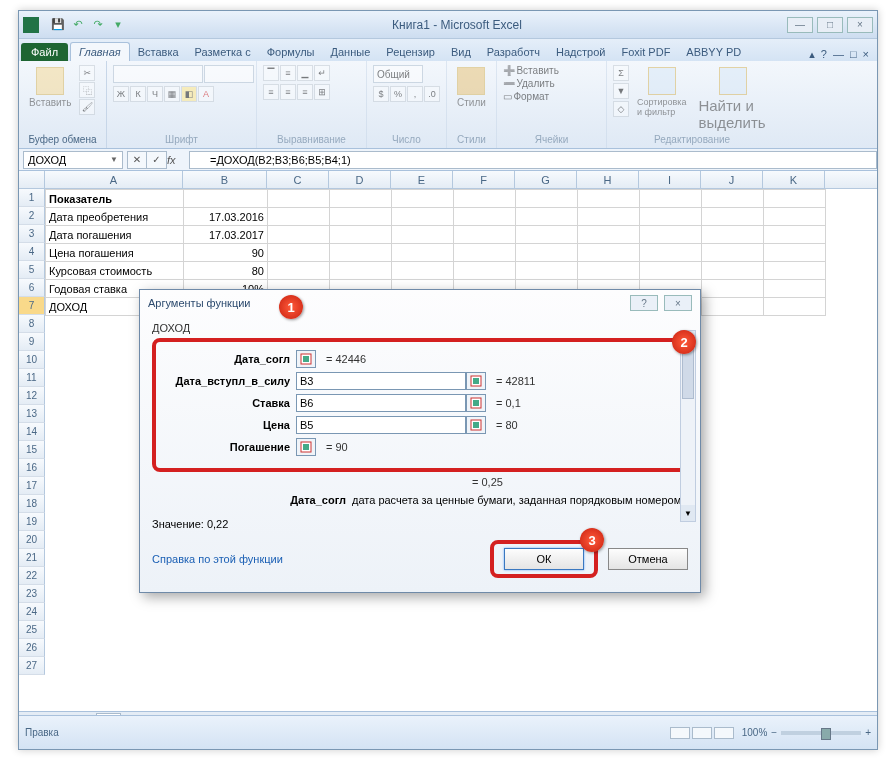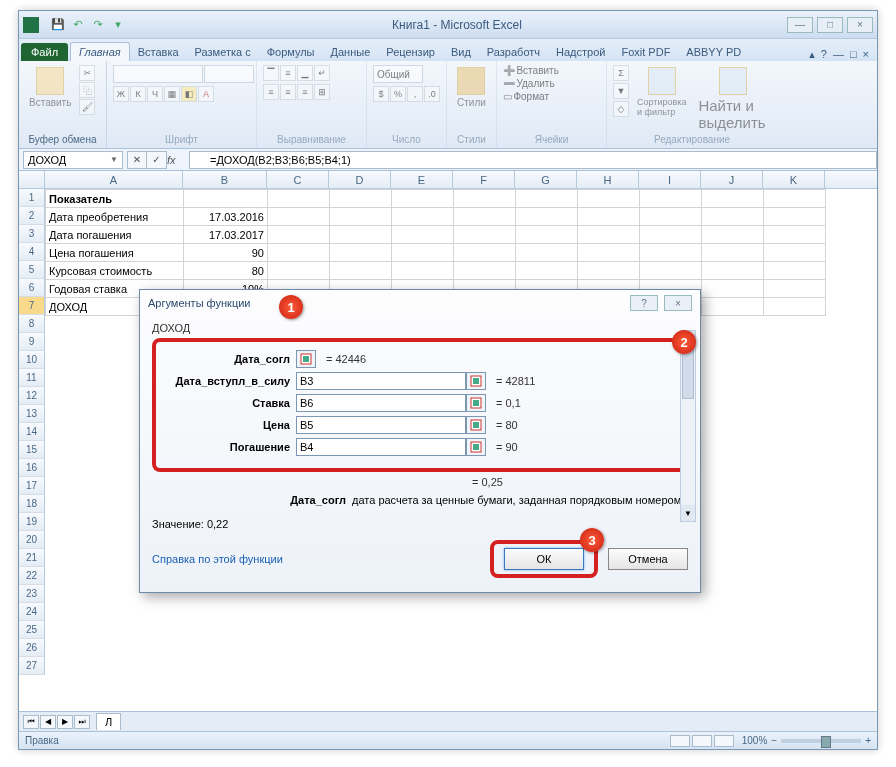--- a/index.html
+++ b/index.html
@@ -60,21 +60,21 @@
 .cells td { border:1px solid #d4d4d4; height:18px; padding:0 3px; vertical-align:middle; white-space:nowrap;}
 .cells td.cA{width:138px;} .cells td.cB{width:84px; text-align:right;} .cells td.cR{width:62px;}
 .cells td.bold{font-weight:bold; text-align:left;}
 .cells td.left{text-align:left;}
 .activecell { position:absolute; border:3px solid #d42020; background:#fff; font-size:11px; display:flex; align-items:center; padding:0 3px; font-weight:bold;}
 
 .sheet-tabs { position:absolute; bottom:18px; left:0; right:0; height:20px; background:#e4ecf5; border-top:1px solid #a9c1dc; display:flex; align-items:center; font-size:11px; padding:0 4px;}
 .sheet-tabs .nav{display:flex; gap:1px; margin-right:6px;}
 .sheet-tabs .nav span{width:16px; height:14px; border:1px solid #abc; background:#f4f8fc; display:flex; align-items:center; justify-content:center; font-size:8px;}
 .sheet-tabs .stab{padding:2px 8px; background:#fff; border:1px solid #abc; border-bottom:none;}
-.statusbar { position:absolute; bottom:0; left:0; right:0; height:18px; background:linear-gradient(#eaf2fb,#d4e3f4); border-top:1px solid #a9c1dc; display:flex; align-items:center; font-size:10px; padding:0 6px; color:#4a6886;}
+.statusbar { position:absolute; bottom:0; left:0; right:0; height:34px; background:linear-gradient(#eaf2fb,#d4e3f4); border-top:1px solid #a9c1dc; display:flex; align-items:center; font-size:10px; padding:0 6px; color:#4a6886;}
 .statusbar .views{margin-left:auto; display:flex; gap:2px; align-items:center;}
 .statusbar .views span{width:20px; height:12px; border:1px solid #abc; background:#f4f8fc;}
 .statusbar .zoom{display:flex; align-items:center; gap:4px; margin-left:8px;}
 .statusbar .slider{width:80px; height:4px; background:#c0d0e0; position:relative;}
 .statusbar .slider::after{content:""; position:absolute; left:50%; top:-3px; width:8px; height:10px; background:#8aa; border:1px solid #678;}
 
 
 .dialog { position:absolute; left:120px; top:278px; width:562px; background:linear-gradient(#fdfdfe,#edf2f8); border:1px solid #6f8aa8; box-shadow:4px 4px 12px rgba(0,0,0,0.35); font-size:11px;}
 .dialog .dtitle { height:26px; display:flex; align-items:center; padding:0 8px; color:#2c4a6e;}
 .dialog .dtitle .dbtns{margin-left:auto; display:flex; gap:6px;}
@@ -497,21 +497,20 @@
   <div class="refbtn">
                 <svg viewBox="0 0 12 12">
                   <rect x="1" y="1" width="10" height="10" fill="#fff" stroke="#c33"></rect>
                   <rect x="3" y="3" width="6" height="6" fill="#4a8"></rect>
                 </svg>
               </div>
   <div class="aval">= 80</div>
             </div>
             <div class="argrow">
               <div class="albl">Погашение</div>
-  <div class="ainp">B4</div>
   <div class="refbtn">
                 <svg viewBox="0 0 12 12">
                   <rect x="1" y="1" width="10" height="10" fill="#fff" stroke="#c33"></rect>
                   <rect x="3" y="3" width="6" height="6" fill="#4a8"></rect>
                 </svg>
               </div>
   <div class="aval">= 90</div>
             </div>
           </div>
       </div>

